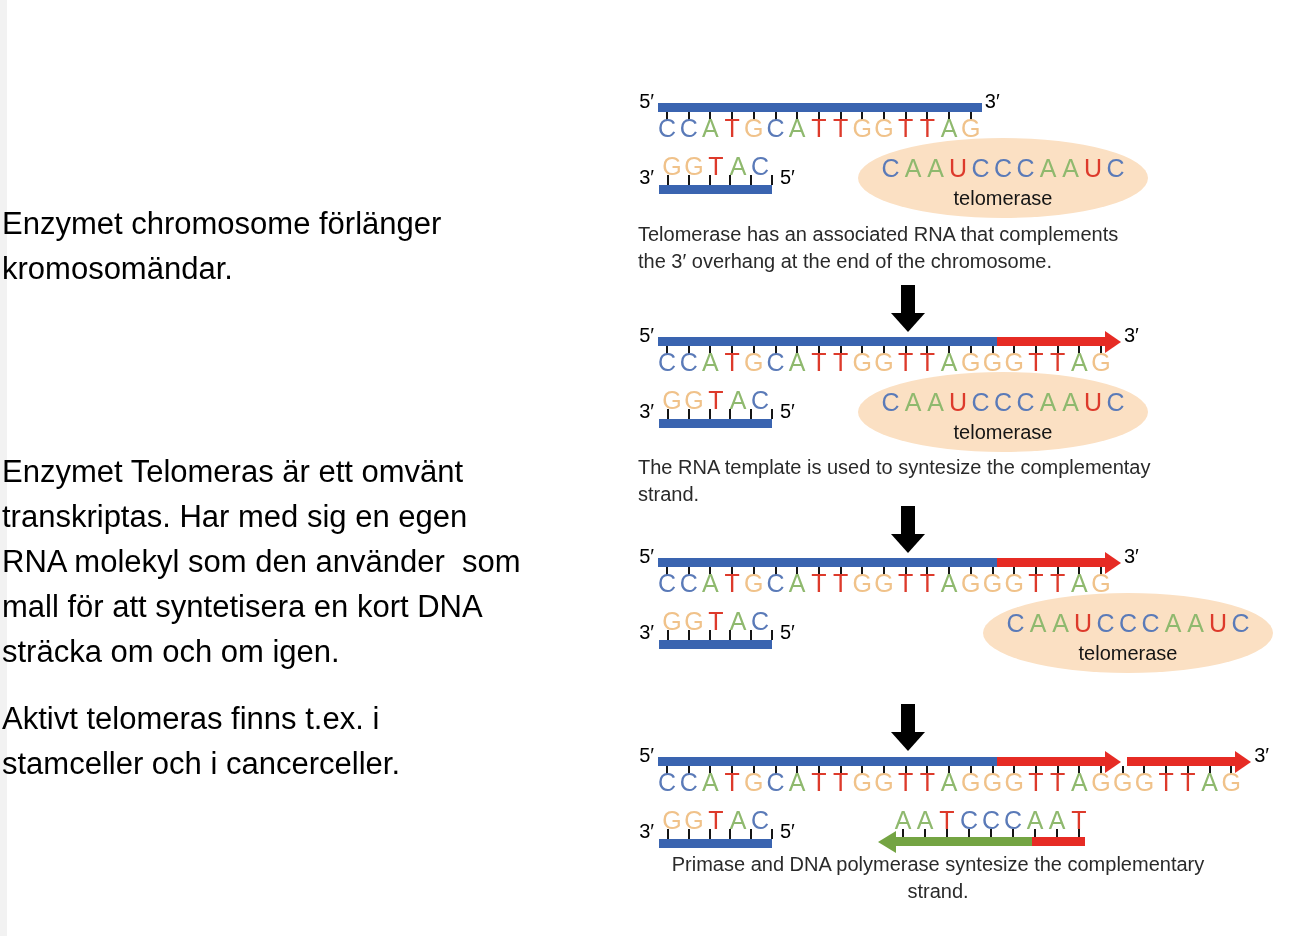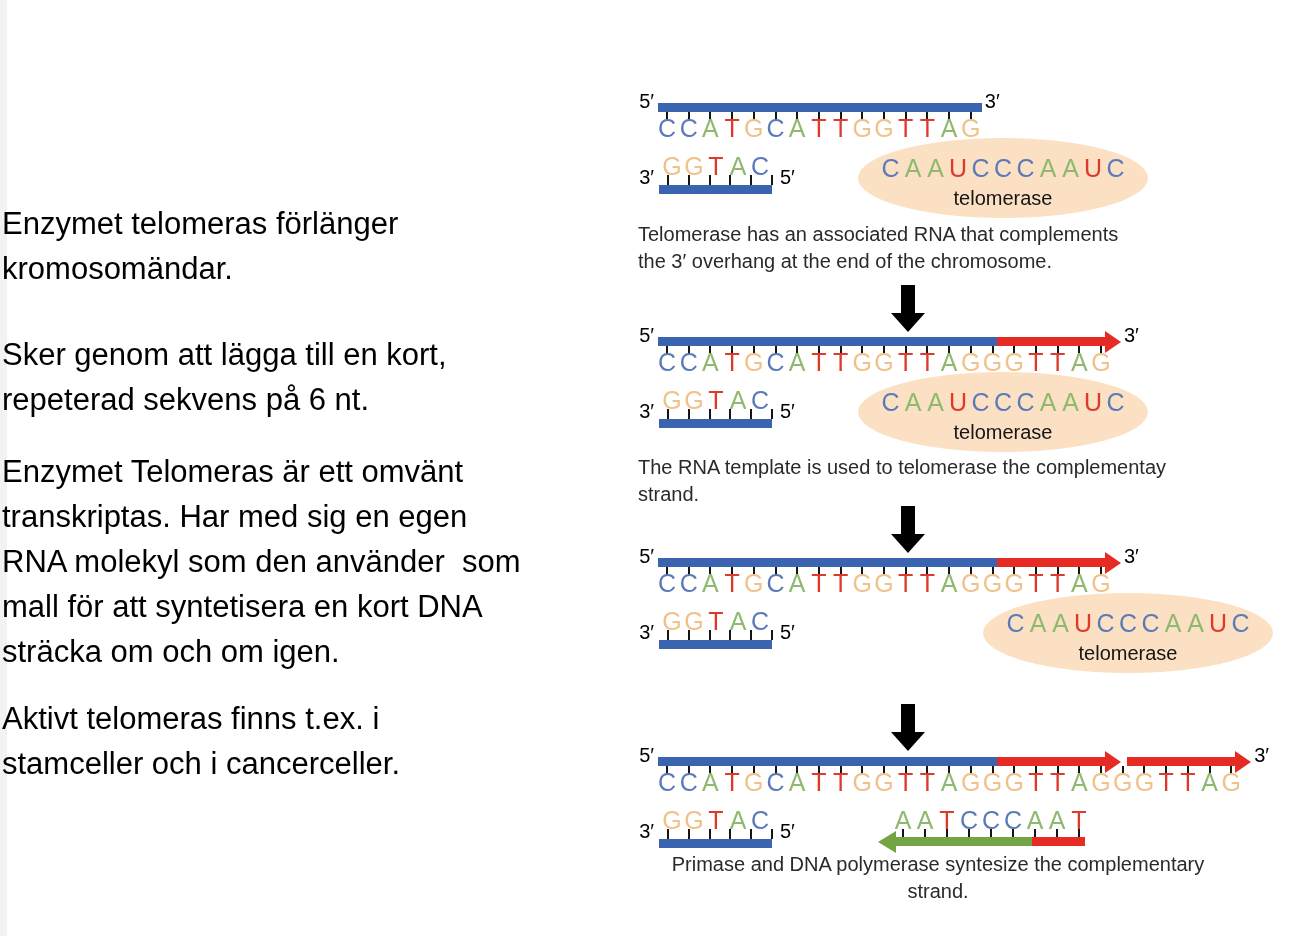--- a/index.html
+++ b/index.html
@@ -21,24 +21,22 @@
              white-space:pre-line; }
   .ellipse { position:absolute; border-radius:50%; }
   .tel-label { position:absolute; text-align:center; font-size:20px; line-height:24px; color:#151515; }
 </style>
 </head>
 <body>
 
 <div class="slide">
   <div class="gutter"></div>
 
-  <div class="para para-1">Enzymet telomeras förlänger
+  <div class="para para-1">Enzymet chromosome förlänger
 kromosomändar.</div>
-  <div class="para para-2">Sker genom att lägga till en kort,
-repeterad sekvens på 6 nt.</div>
   <div class="para para-3">Enzymet Telomeras är ett omvänt
 transkriptas. Har med sig en egen
 RNA molekyl som den använder  som
 mall för att syntetisera en kort DNA
 sträcka om och om igen.</div>
   <div class="para para-4">Aktivt telomeras finns t.ex. i
 stamceller och i cancerceller.</div>
 
   <div id="diagram">
       <div class="prime" style="left: 612px; top: 90px; width: 42px; text-align: right;">5′</div>
@@ -172,21 +170,21 @@
       <div class="seq-letter" style="left: 923.5px; top: 390px; color: rgb(143, 185, 110);">A</div>
       <div class="seq-letter" style="left: 946px; top: 390px; color: rgb(221, 58, 43);">U</div>
       <div class="seq-letter" style="left: 968.5px; top: 390px; color: rgb(90, 122, 184);">C</div>
       <div class="seq-letter" style="left: 991px; top: 390px; color: rgb(90, 122, 184);">C</div>
       <div class="seq-letter" style="left: 1013.5px; top: 390px; color: rgb(90, 122, 184);">C</div>
       <div class="seq-letter" style="left: 1036px; top: 390px; color: rgb(143, 185, 110);">A</div>
       <div class="seq-letter" style="left: 1058.5px; top: 390px; color: rgb(143, 185, 110);">A</div>
       <div class="seq-letter" style="left: 1081px; top: 390px; color: rgb(221, 58, 43);">U</div>
       <div class="seq-letter" style="left: 1103.5px; top: 390px; color: rgb(90, 122, 184);">C</div>
       <div class="tel-label" style="left: 913px; top: 420px; width: 180px;">telomerase</div>
-      <div class="caption" style="top: 454px; color: rgb(42, 42, 42);">The RNA template is used to telomerase the complementay
+      <div class="caption" style="top: 454px; color: rgb(42, 42, 42);">The RNA template is used to syntesize the complementay
 strand.</div>
       <div class="abs" style="left: 901px; top: 506px; width: 14px; height: 28px; background: rgb(0, 0, 0);"></div>
       <div class="tri" style="left: 891px; top: 534px; border-left: 17px solid transparent; border-right: 17px solid transparent; border-top: 19px solid rgb(0, 0, 0);"></div>
       <div class="prime" style="left: 612px; top: 545px; width: 42px; text-align: right;">5′</div>
       <div class="bar" style="left: 658px; top: 558px; width: 338.5px; background: rgb(58, 100, 176);"></div>
       <div class="bar" style="left: 996.5px; top: 558px; width: 108.5px; background: rgb(230, 43, 36);"></div>
       <div class="tri" style="left: 1105px; top: 551.5px; border-top: 11px solid transparent; border-bottom: 11px solid transparent; border-left: 16px solid rgb(230, 43, 36);"></div>
       <div class="prime" style="left: 1124px; top: 545px;">3′</div>
       <div class="tick" style="left: 666px; top: 567px; height: 9px; background: rgb(21, 21, 21);"></div>
       <div class="seq-letter" style="left: 655px; top: 571px; color: rgb(90, 122, 184);">C</div>

